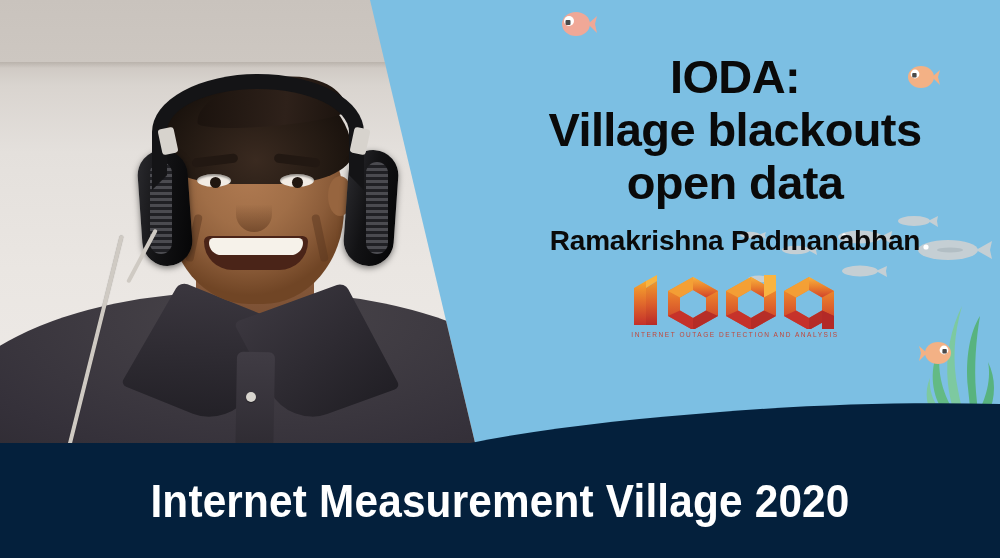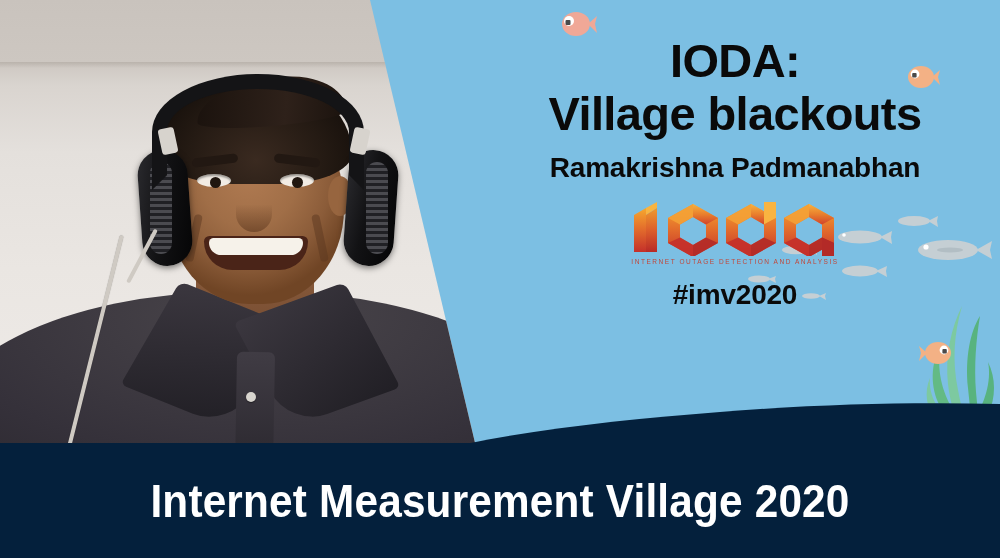--- a/index.html
+++ b/index.html
@@ -210,21 +210,21 @@
   }
 
   
   .panel {
     position: absolute;
     left: 470px; top: 0; width: 530px; height: 447px;
     text-align: center;
     color: #0b0b0b;
   }
   .title {
-    margin: 0;
+    margin: 16px;
     padding-top: 34px;
     font-size: 47px;
     line-height: 1.13;
     font-weight: 700;
     letter-spacing: -0.6px;
     color: #0a0a0a;
   }
   .title .line { display: block; }
   .speaker {
     margin: 12px 0 0 0;
@@ -404,20 +404,21 @@
 
   <svg class="seafloor" viewBox="0 0 1000 558" preserveAspectRatio="none">
     <path d="M430 452 C520 430, 620 420, 720 412 C820 404, 910 402, 1000 404 L1000 558 L430 558 Z" fill="#04203C"></path>
   </svg>
 
   <div class="panel">
 
     <h1 class="title">
       <span class="line">IODA:</span>
       <span class="line">Village blackouts</span>
+      <span class="line">open data</span>
     </h1>
 
     <div class="speaker">Ramakrishna Padmanabhan</div>
 
     <div class="logo-wrap">
       <svg class="logo-mark" width="208" height="54" viewBox="0 0 416 108">
         <defs>
           <linearGradient id="gA" x1="0" y1="0" x2="0" y2="1">
             <stop offset="0%" stop-color="#F6A82E"></stop>
             <stop offset="45%" stop-color="#E4702C"></stop>
@@ -464,20 +465,19 @@
           <path d="M50 0 L100 28 L76 41 L50 26 Z" fill="url(#gC)" opacity="0.85"></path>
           <path d="M50 0 L50 26 L24 41 L0 28 Z" fill="#F4A136" opacity="0.9"></path>
           <path d="M0 78 L24 67 L50 82 L50 106 Z" fill="#C4302A" opacity="0.9"></path>
           <path d="M100 78 L76 67 L50 82 L50 106 Z" fill="#B32A27" opacity="0.9"></path>
           <path d="M100 78 L100 106 L76 106 L76 67 Z" fill="#B32A27"></path>
         </g>
       </svg>
       <div class="logo-tagline">INTERNET OUTAGE DETECTION AND ANALYSIS</div>
     </div>
 
-    <div class="hashtag">#imv2020</div>
   </div>
 
   <div class="banner">
     <div class="banner-text">Internet Measurement Village 2020</div>
   </div>
 
 </div>
 
 </body></html>

